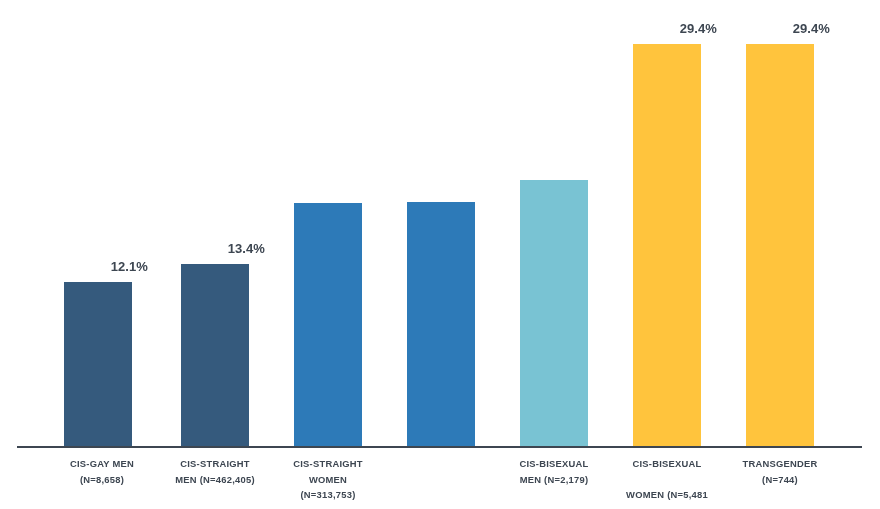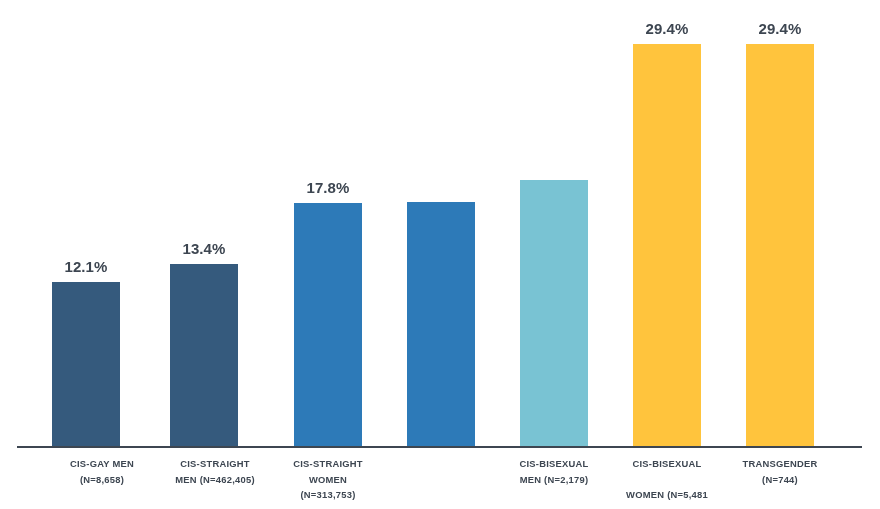--- a/index.html
+++ b/index.html
@@ -36,22 +36,22 @@
   .bar-rect {
     position: absolute;
     bottom: 0;
     left: 0;
     width: 68px;
   }
   .bar-value {
     position: absolute;
     left: -16px;
     width: 100px;
-    text-align: center;
-    font-size: 15px;
+    text-align: right;
+    font-size: 13px;
     font-weight: bold;
     color: #3d4651;
     letter-spacing: 0.1px;
     line-height: 19px;
     white-space: nowrap;
   }
   
   #axis-line {
     position: absolute;
     left: 17px;
@@ -89,32 +89,31 @@
     display: block;
   }
 </style>
 </head>
 <body>
 
 <div id="chart-root" style="background: rgb(255, 255, 255);">
 
   <div id="plot-area">
 
-    <div class="bar-group" style="left:52px;">
+    <div class="bar-group" style="left:64px;">
       <div class="bar-value" style="bottom: 172.272px;">12.1%</div>
       <div class="bar-rect" style="height: 166.272px; background: rgb(53, 90, 125);"></div>
     </div>
 
-    <div class="bar-group" style="left:170px;">
+    <div class="bar-group" style="left:181px;">
       <div class="bar-value" style="bottom: 190.136px;">13.4%</div>
       <div class="bar-rect" style="height: 184.136px; background: rgb(53, 90, 125);"></div>
     </div>
 
     <div class="bar-group" style="left:294px;">
-      <div class="bar-value" style="bottom: 250.599px;">17.8%</div>
       <div class="bar-rect" style="height: 244.599px; background: rgb(45, 122, 184);"></div>
     </div>
 
     <div class="bar-group" style="left:407px;">
       <div class="bar-rect" style="height: 245.973px; background: rgb(45, 122, 184);"></div>
     </div>
 
     <div class="bar-group" style="left:520px;">
       <div class="bar-rect" style="height: 267.959px; background: rgb(121, 195, 211);"></div>
     </div>

